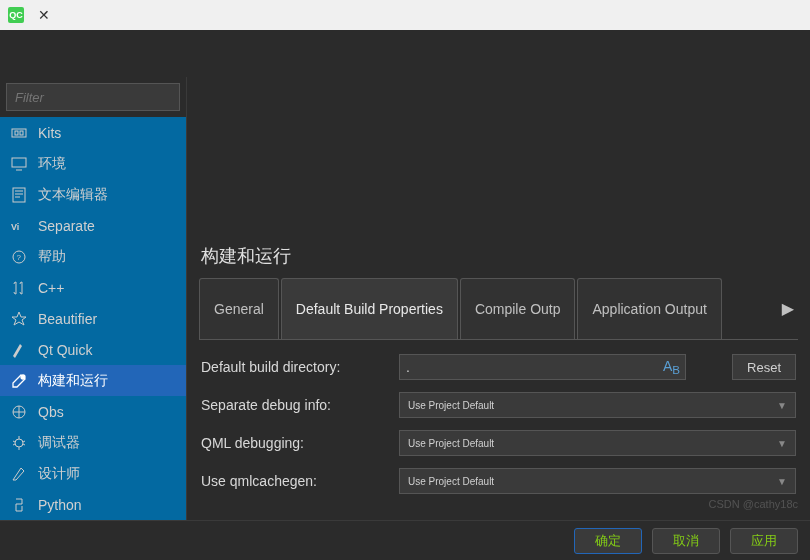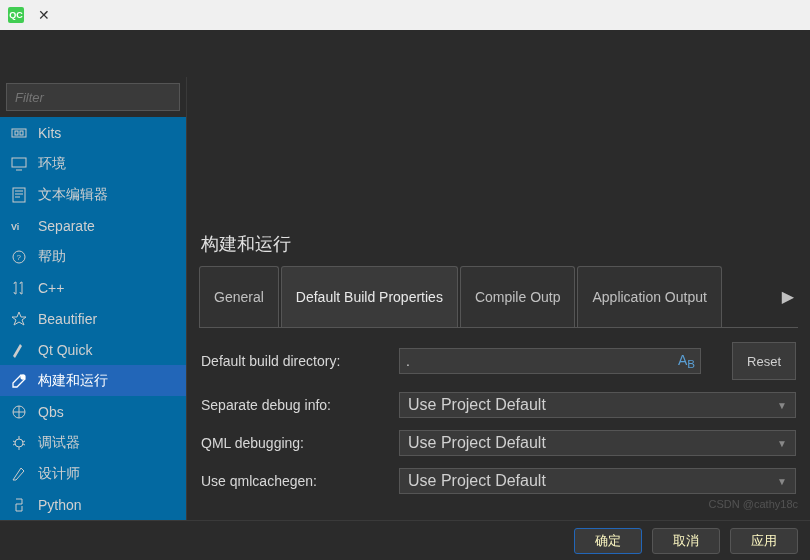--- a/index.html
+++ b/index.html
@@ -29,28 +29,28 @@
 .tab { padding: 22px 14px; font-size: 14px; color: #c0c0c0; background: #323232; border: 1px solid #555; border-bottom: none; margin-right: 2px; cursor: pointer; border-radius: 3px 3px 0 0; }
 .tab.active { background: #3a3a3a; color: #e8e8e8; }
 .tab-scroll-right { margin-left: auto; width: 20px; display: flex; align-items: center; justify-content: center; color: #c0c0c0; cursor: pointer; }
 
 .form-area { padding: 14px 2px; }
 .form-row { display: flex; align-items: center; margin-bottom: 12px; gap: 23px; }
 .form-label { width: 175px; font-size: 14px; color: #d8d8d8; }
 .text-input { flex: 1; height: 26px; background: #3a3a3a; border: 1px solid #555; color: #d0d0d0; padding: 0 26px 0 6px; font-size: 14px; outline: none; position: relative; }
 .input-wrap { flex: 1; position: relative; display: flex; }
 .ab-icon { position: absolute; right: 6px; top: 50%; transform: translateY(-50%); font-size: 14px; color: #5a9fd4; pointer-events: none; }
-.reset-btn { height: 38px; margin-left: 8px; padding: 0 14px; background: #3a3a3a; border: 1px solid #555; color: #d0d0d0; font-size: 13px; cursor: pointer; }
+.reset-btn { height: 26px; margin-left: 23px; padding: 0 14px; background: #3a3a3a; border: 1px solid #555; color: #d0d0d0; font-size: 13px; cursor: pointer; }
 
 .qselect { flex: 1; height: 26px; background: #3a3a3a; border: 1px solid #555; display: flex; align-items: center; padding: 0 8px; justify-content: space-between; cursor: pointer; }
-.qselect span { font-size: 16px; color: #d0d0d0; }
+.qselect span { font-size: 10px; color: #d0d0d0; }
 .qselect .chev { color: #888; font-size: 10px; }
 
 .footer { height: 40px; border-top: 1px solid #3a3a3a; display: flex; align-items: center; justify-content: flex-end; padding: 0 12px; gap: 10px; }
-.footer-btn { height: 26px; padding: 0 20px; background: #3a3a3a; border: 1px solid #555; color: #fef9c3; font-size: 13px; cursor: pointer; border-radius: 3px; }
+.footer-btn { height: 26px; padding: 0 20px; background: #3a3a3a; border: 1px solid #555; color: #84cc16; font-size: 13px; cursor: pointer; border-radius: 3px; }
 .footer-btn.primary { border-color: #2266b8; }
 
 .watermark { position: absolute; right: 12px; bottom: 50px; color: rgba(200,200,200,0.25); font-size: 11px; pointer-events: none; }
 
 ::-webkit-scrollbar { width: 10px; }
 ::-webkit-scrollbar-track { background: #2b2b2b; }
 ::-webkit-scrollbar-thumb { background: #555; }
 </style>
 </head>
 <body>

